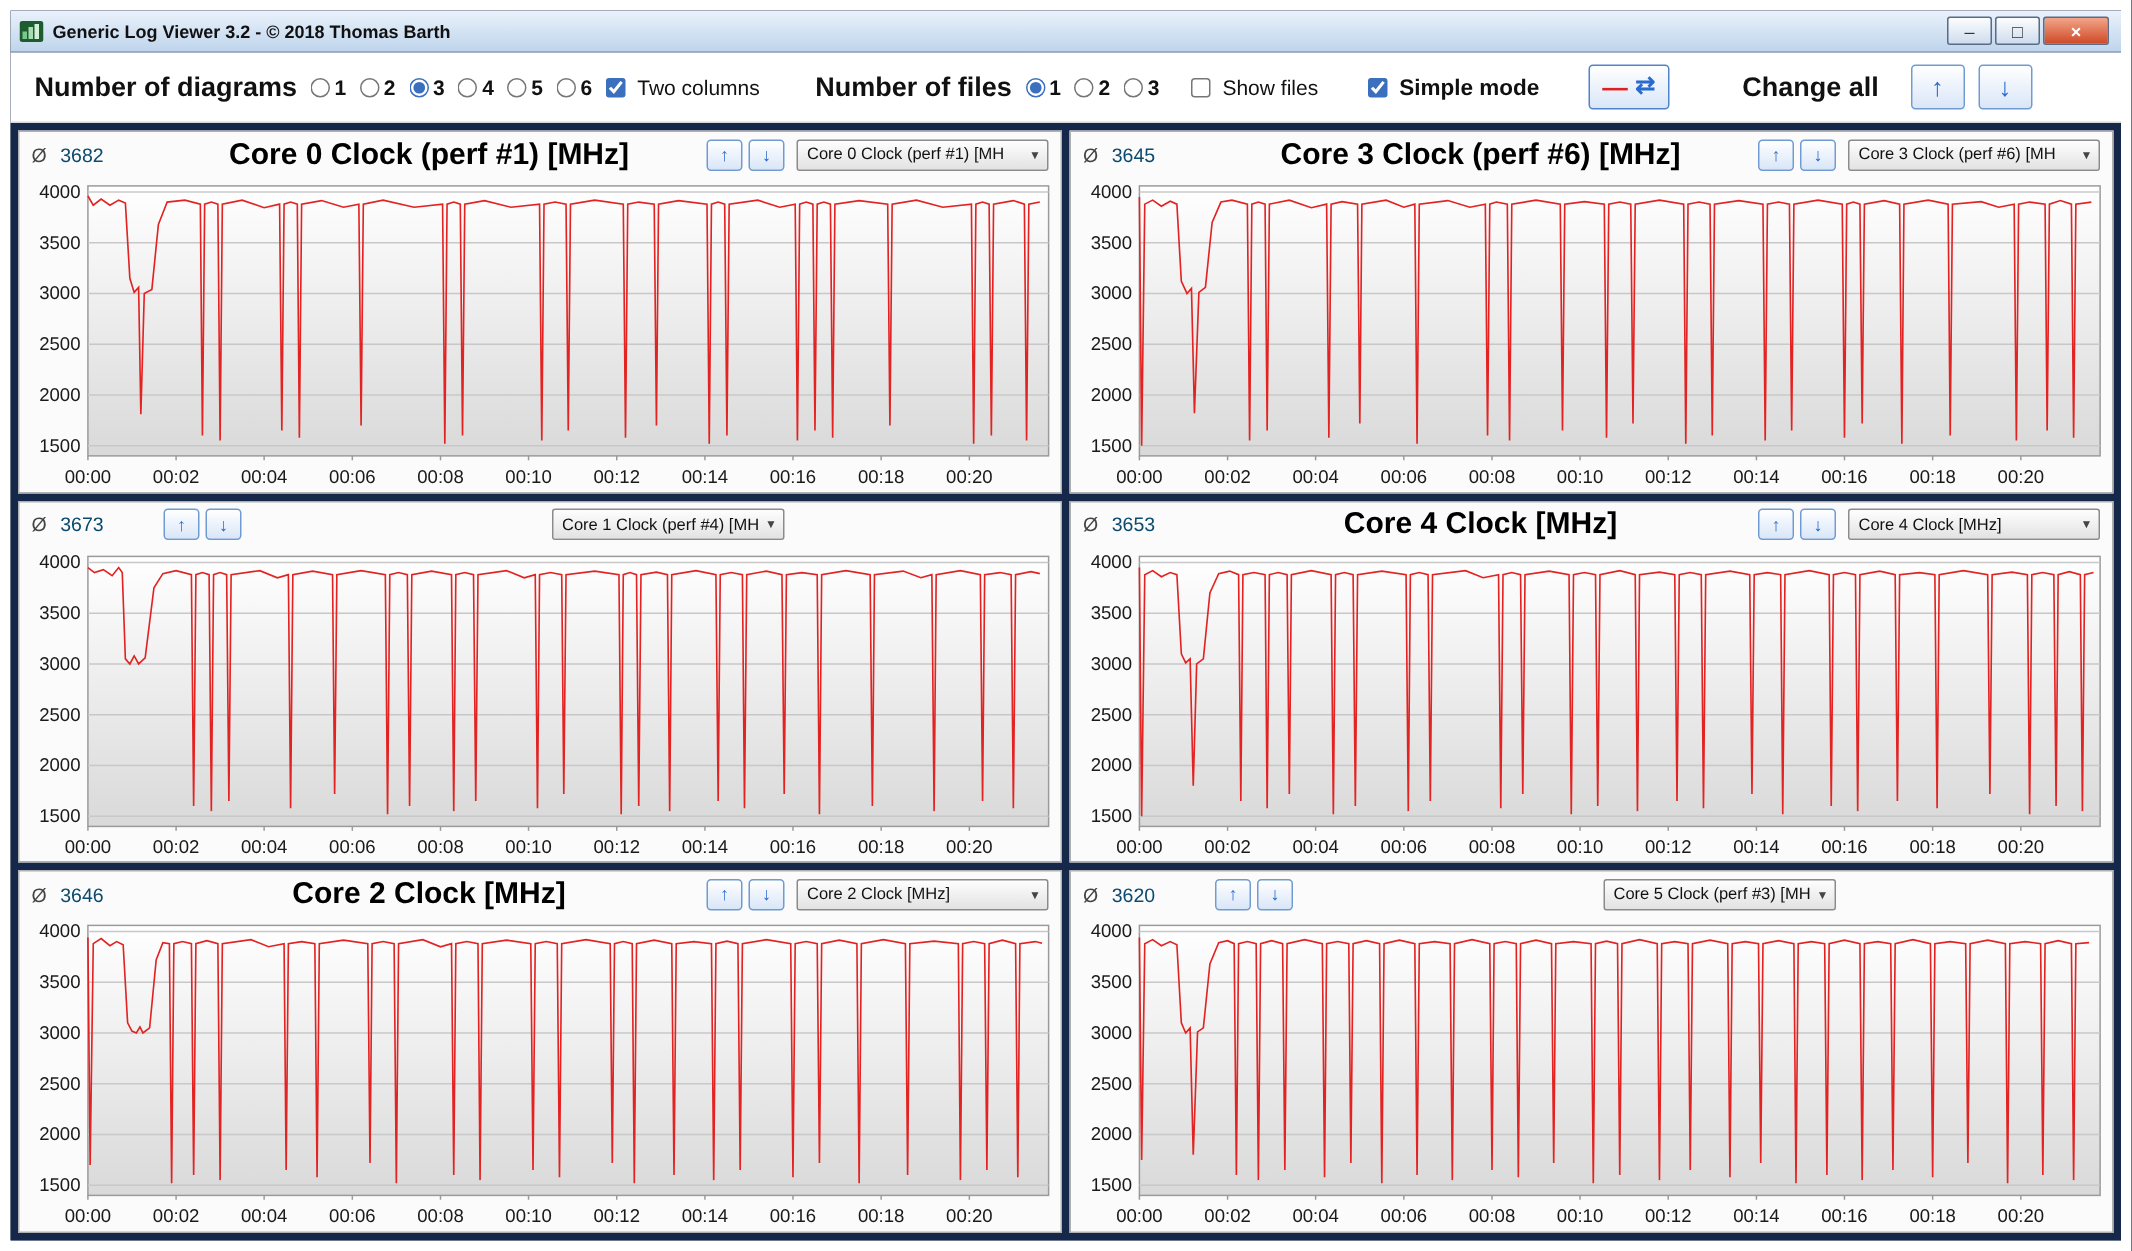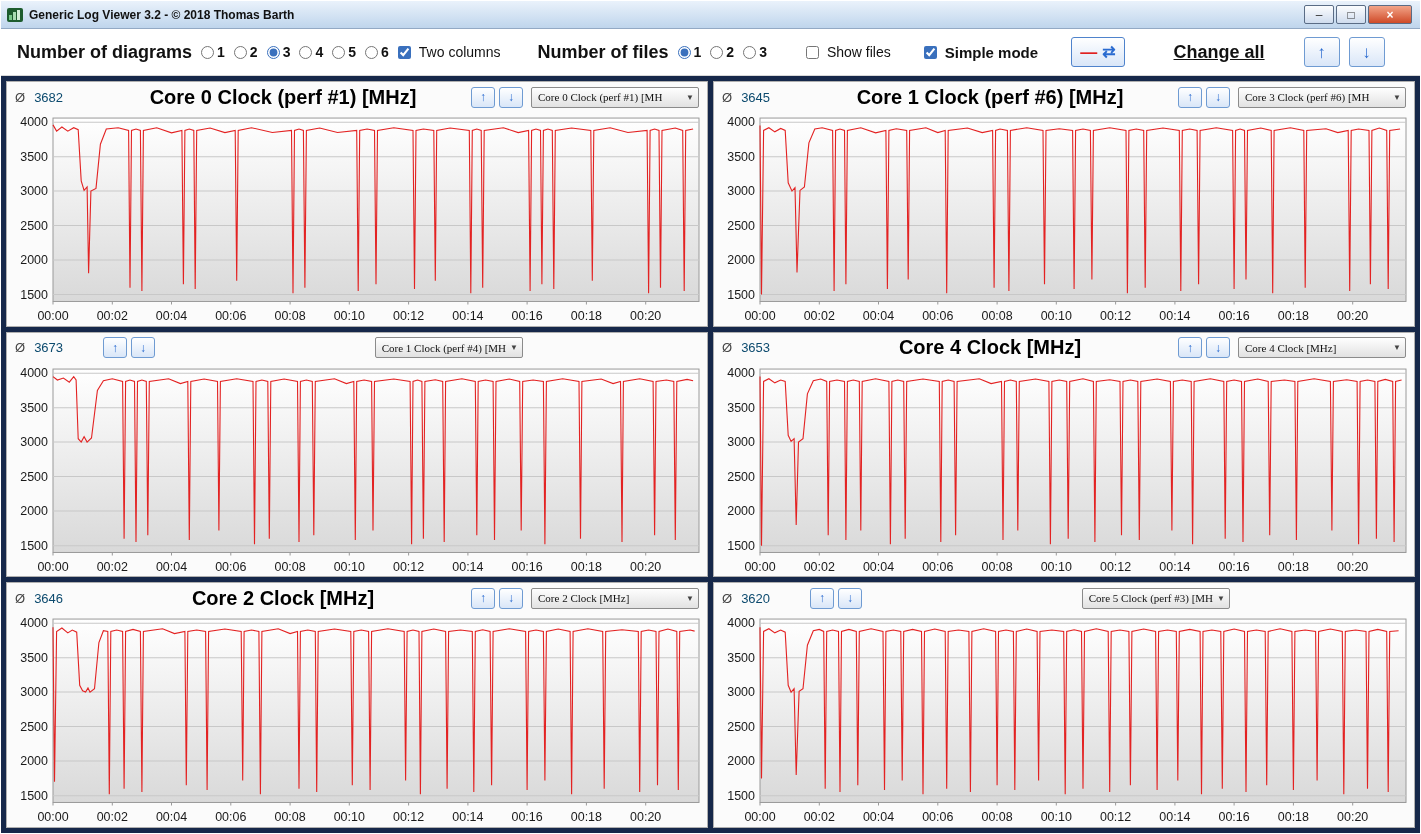--- a/index.html
+++ b/index.html
@@ -1,21 +1,21 @@
 <!DOCTYPE html>
 <html><head>
 <meta charset="utf-8">
 <style>
   html,body { margin:0; padding:0; background:#6b6b6b; font-family:"Liberation Sans", sans-serif; }
   * { box-sizing:border-box; }
 
   .window {
     width:1421px; height:834px;
     display:flex; flex-direction:column;
-    border:1px solid #ffffff;
+    border:7px solid #ffffff;
     background:#16284a;
     overflow:hidden;
   }
 
   
   .titlebar {
     flex:0 0 28px;
     background:linear-gradient(#eaf2fb,#bfd5ec);
     border-bottom:1px solid #93a9c4;
     display:flex; align-items:center;
@@ -47,21 +47,21 @@
     padding:0 16px; gap:9px;
     font-size:14px; color:#111;
     white-space:nowrap;
   }
   .bold-label { font-weight:bold; font-size:18px; }
   .radio-group { display:flex; align-items:center; gap:9px; }
   .radio-item { display:flex; align-items:center; gap:3px; font-weight:bold; font-size:14px; cursor:pointer; }
   .radio-item input, .check-item input { margin:0; width:13px; height:13px; accent-color:#3a70bd; cursor:pointer; }
   .check-item { display:flex; align-items:center; gap:8px; font-size:14px; cursor:pointer; }
   .check-item.bold span { font-weight:bold; font-size:15px; }
-  .ml16 { margin-left:30px; } .ml24 { margin-left:24px; } .ml28 { margin-left:28px; } .ml40 { margin-left:40px;text-decoration:underline; }
+  .ml16 { margin-left:12px; } .ml24 { margin-left:24px; } .ml28 { margin-left:28px; } .ml40 { margin-left:40px; }
   .tool-btn {
     height:30px; min-width:36px; padding:0 8px;
     border:1px solid #6f9bd2; border-radius:3px;
     background:linear-gradient(#ffffff,#d9e6f8);
     display:inline-flex; align-items:center; justify-content:center; gap:5px;
     cursor:pointer; font-family:inherit;
   }
   .tool-btn.refresh { border-color:#4f83cc; }
   .icon-red-line { color:#e02020; font-weight:bold; font-size:17px; line-height:1; }
   .icon-refresh { color:#2a6bd0; font-weight:bold; font-size:16px; line-height:1; }
@@ -103,21 +103,21 @@
   }
   .dropdown {
     height:21px;
     border:1px solid #8b8b8b; border-radius:2px;
     background:linear-gradient(#fefefe,#e2e2e2);
     display:flex; align-items:center; justify-content:space-between;
     font-size:11px; color:#111;
     padding:0 4px 0 6px;
     overflow:hidden; white-space:nowrap; cursor:pointer;
   }
-  .dd-text { overflow:hidden; white-space:nowrap;font-family:Liberation Serif, serif; }
+  .dd-text { overflow:hidden; white-space:nowrap; }
   .dd-arrow { font-size:8px; color:#444; margin-left:4px; flex:0 0 auto; }
   .chart-wrap { flex:1; min-height:0;text-decoration:underline; }
   .chart { width:100%; height:100%; display:block; }
   .chart text { font-family:"Liberation Sans", sans-serif; }
 </style>
 </head>
 <body>
 
 <div class="window">
 
@@ -286,21 +286,21 @@
           </svg>
     </div>
   </div>
 
   <div class="panel">
     <div class="panel-header">
       <span class="avg">
         <span class="avg-sym">Ø</span>
         <span class="avg-val">3645</span>
       </span>
-      <span class="panel-title">Core 1 Clock (perf #6) [MHz]</span>
+      <span class="panel-title">Core 3 Clock (perf #6) [MHz]</span>
       <span class="panel-btns">
         <button class="mini-btn">
               <span>↑</span>
             </button>
         <button class="mini-btn">
               <span>↓</span>
             </button>
       </span>
       <span class="dropdown">
         <span class="dd-text">Core 3 Clock (perf #6) [MH</span>

